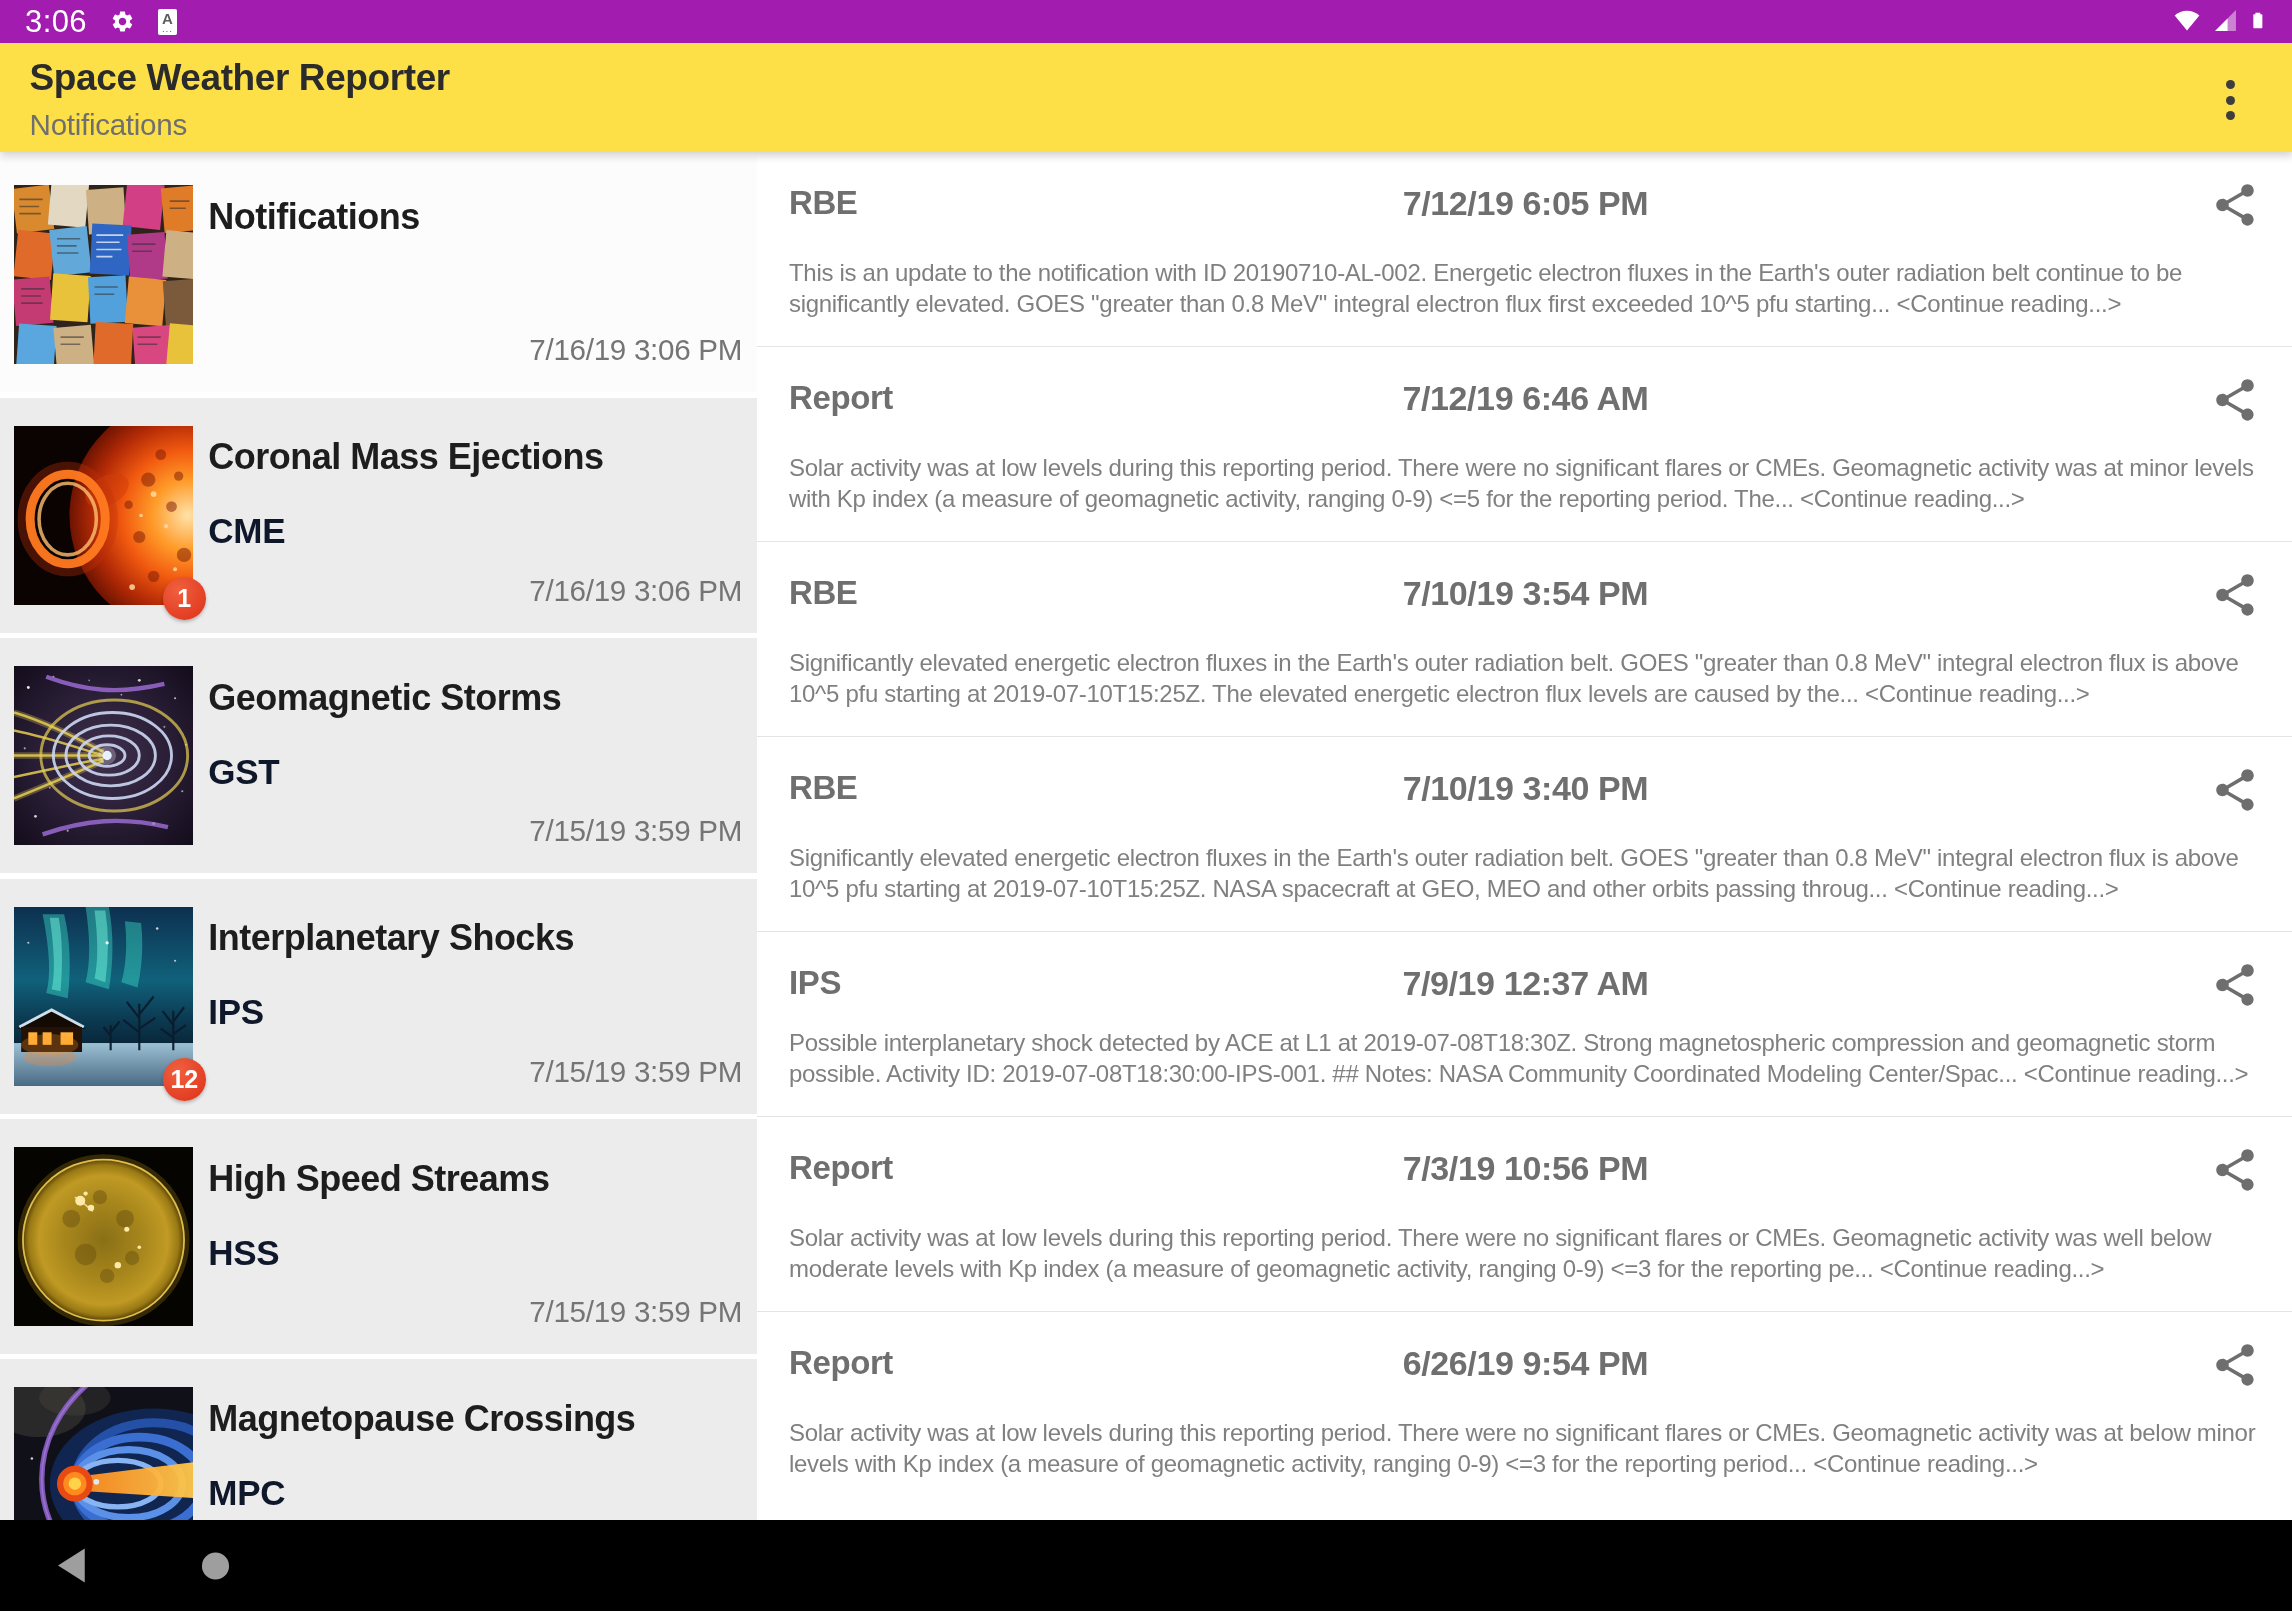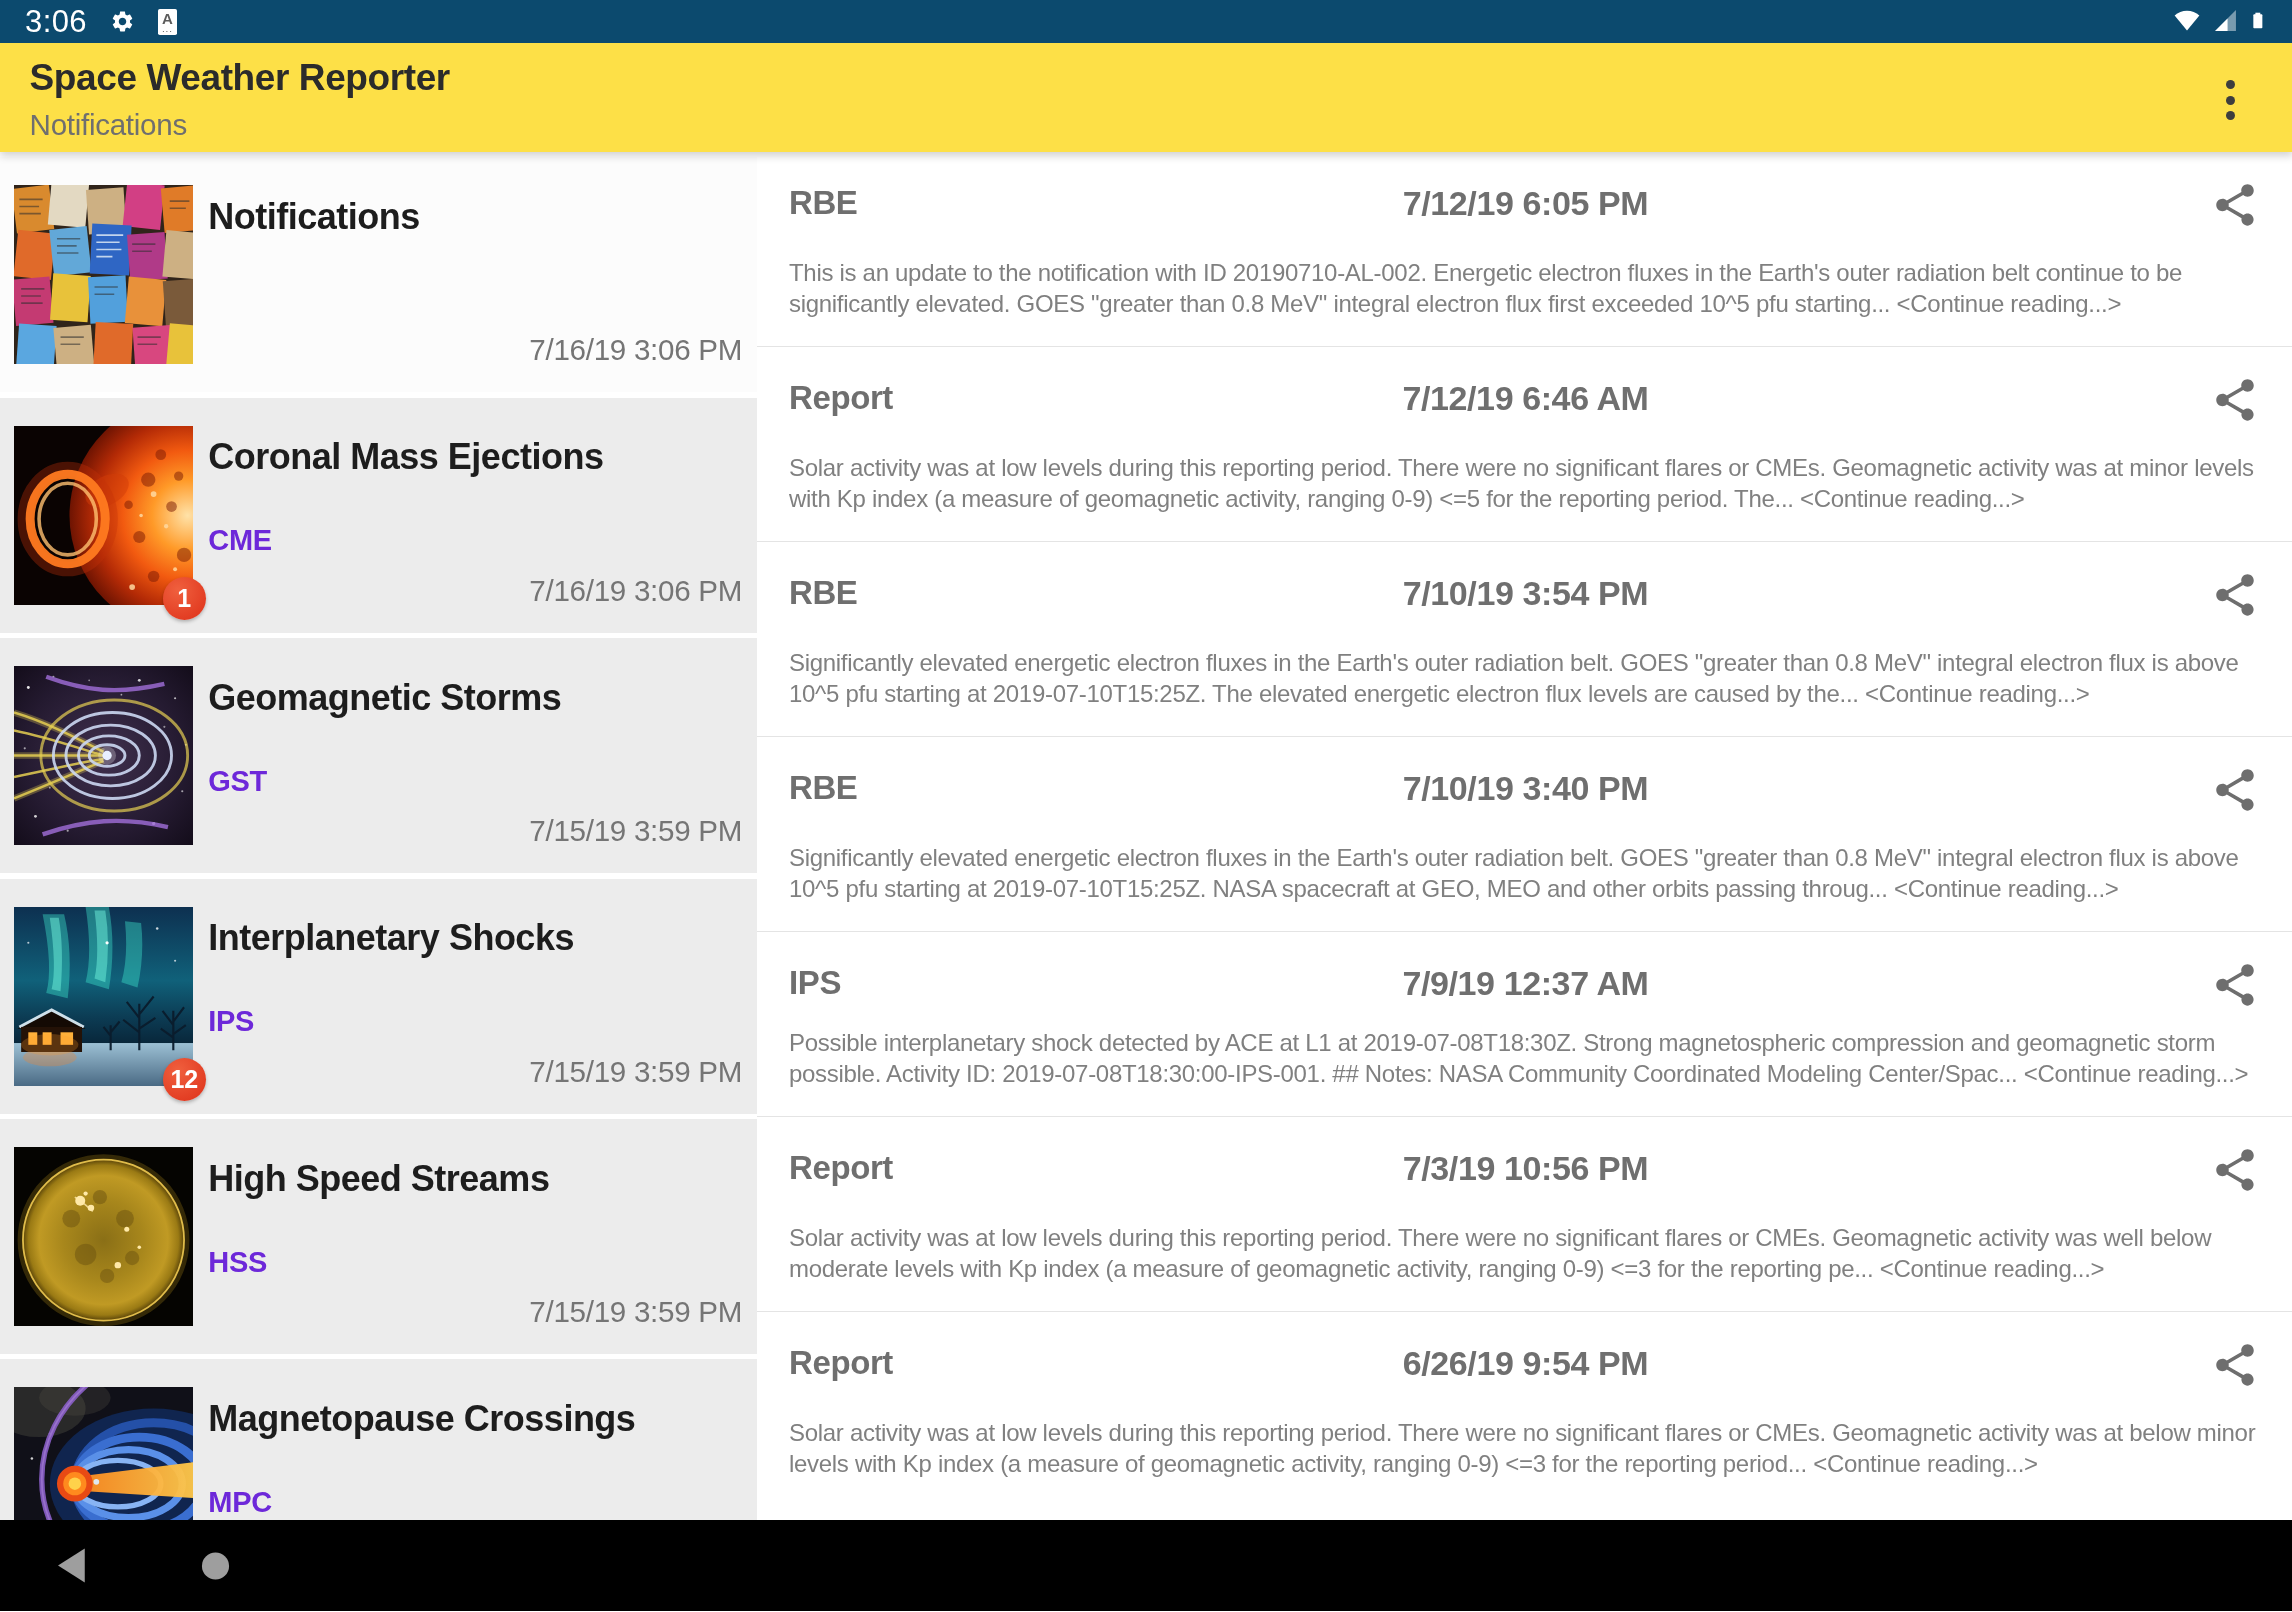--- a/index.html
+++ b/index.html
@@ -1,20 +1,20 @@
 <!DOCTYPE html>
 <html style="font-size:14.3px"><head>
 <meta charset="utf-8">
 <style>
   html,body{margin:0;padding:0;width:2293px;height:1612px;overflow:hidden;
     font-family:"Liberation Sans",sans-serif;background:#fff;}
   *{box-sizing:border-box;}
 
   
-  .status-bar{height:43px;background:#0c4a6e;display:flex;align-items:center;
+  .status-bar{height:43px;background:#a21caf;display:flex;align-items:center;
     padding:0 25px;color:#fff;position:relative;z-index:30;}
   .sb-time{font-size:31px;letter-spacing:0.4px;}
   .sb-gear{margin-left:23px;display:flex;align-items:center;}
   .sb-ime{margin-left:23px;width:19px;height:26px;background:#fff;border-radius:1.8px;
     display:flex;flex-direction:column;align-items:center;justify-content:center;}
   .sb-ime .a{color:#5c5c5c;font-size:15px;font-weight:bold;line-height:13.4px;}
   .sb-ime .dots{color:#5c5c5c;font-size:9.9px;line-height:5.4px;letter-spacing:0.9px;}
   .sb-right{margin-left:auto;display:flex;align-items:center;gap:10.7px;}
 
   
@@ -32,21 +32,21 @@
   
   .sidebar{width:757px;flex-shrink:0;background:#fff;padding-top:5.4px;
     display:flex;flex-direction:column;gap:5.4px;overflow:hidden;}
   .side-item{height:235px;flex-shrink:0;background:#ececec;position:relative;
     display:flex;padding:28px 15px 28px 14.3px;cursor:pointer;}
   .side-item.selected{background:#fcfcfc;}
   .thumb{width:179px;height:179px;flex-shrink:0;position:relative;}
   .thumb svg{display:block;width:100%;height:100%;}
   .side-text{margin-left:15px;padding-top:10.7px;min-width:0;}
   .side-title{font-size:36px;font-weight:bold;color:#1d1d1d;letter-spacing:-0.5px;white-space:nowrap;}
-  .side-code{font-size:29px;font-weight:bold;color:#6d28d9;margin-top:46px;letter-spacing:-0.3px;}
+  .side-code{font-size:35px;font-weight:bold;color:#0f172a;margin-top:33px;letter-spacing:-0.3px;}
   .side-time{position:absolute;right:15px;bottom:25px;font-size:29.6px;color:#757575;letter-spacing:-0.3px;}
   .badge{position:absolute;right:-12.5px;bottom:-15px;width:43px;height:43px;border-radius:50%;
     background:radial-gradient(circle at 35% 30%,#f0603e,#e23c22 75%);
     color:#fff;font-size:25px;font-weight:bold;display:flex;align-items:center;justify-content:center;
     box-shadow:0 1.8px 3.6px rgba(0,0,0,.25);}
 
   
   .main{flex:1;background:#fff;overflow:hidden;display:flex;flex-direction:column;}
   .entry{flex-shrink:0;position:relative;padding:32px 31px 27px 32px;
     border-bottom:1.8px solid #e4e4e4;cursor:pointer;}

